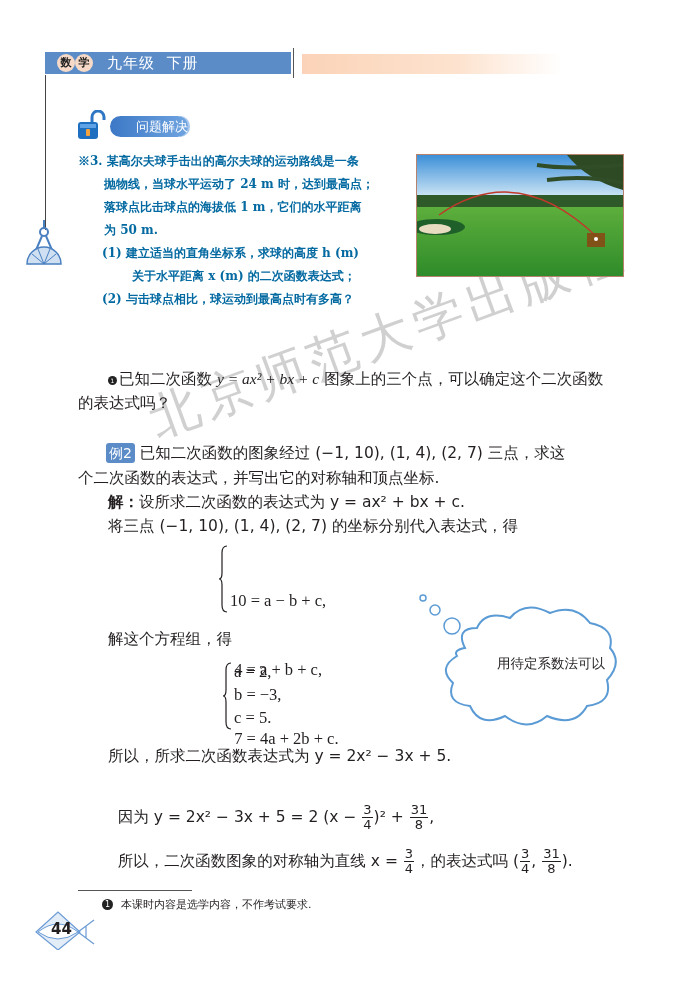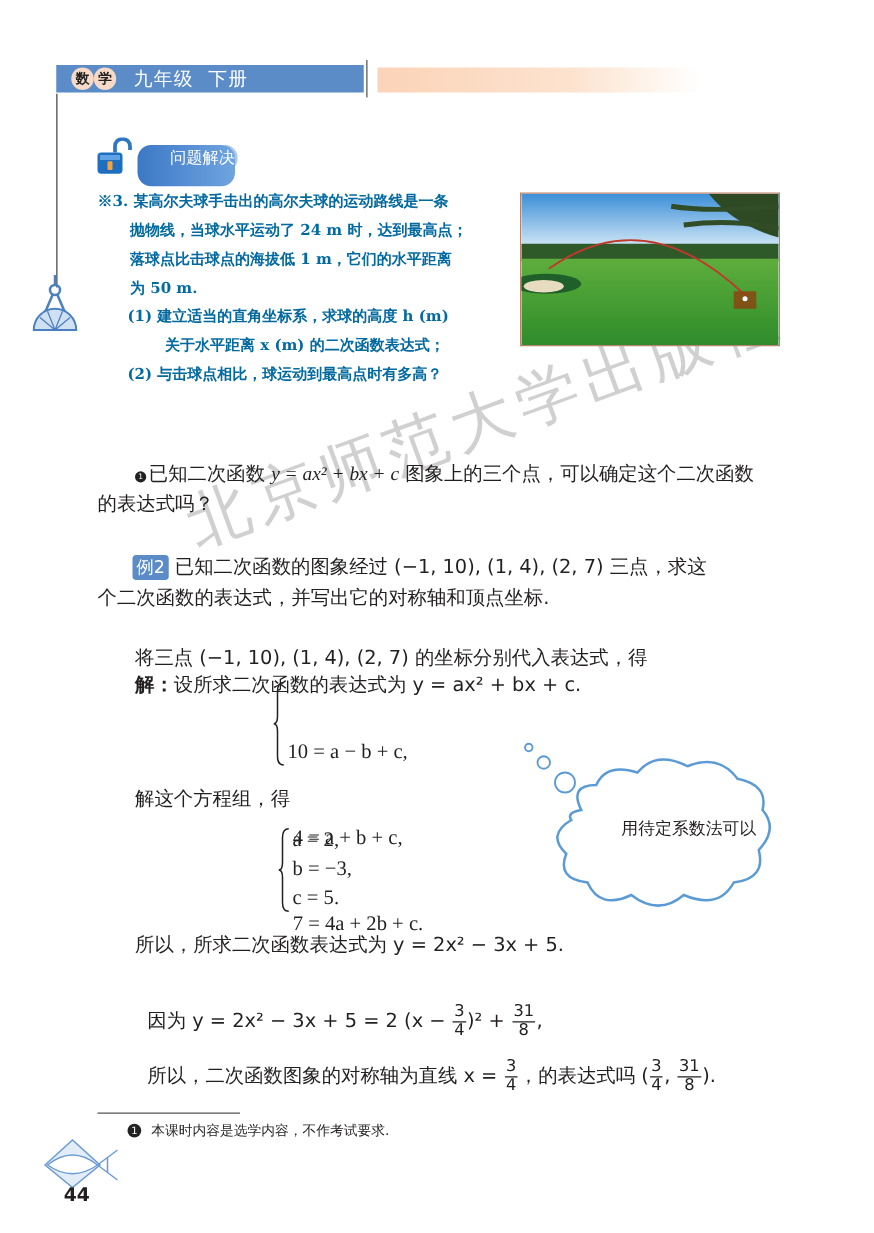--- a/index.html
+++ b/index.html
@@ -15,21 +15,21 @@
   .badge-circ { position: absolute; top: 0; width: 18px; height: 18px; border-radius: 50%;
                 background: #f6d9c6; font-size: 11px; font-weight: bold; color: #222;
                 line-height: 18px; text-align: center; font-family: "DejaVu Sans", sans-serif; }
   #header-title { left: 62px; top: 0; height: 22px; line-height: 22px; color: #fff; font-size: 15px; letter-spacing: 1px; }
   #header-divider { left: 293px; top: 48px; width: 1px; height: 30px; background: #555; }
   #header-gradient { left: 302px; top: 54px; width: 260px; height: 20px;
                      background: linear-gradient(to right, #fbd3b8 0%, #fde3cf 60%, rgba(255,255,255,0) 100%); }
   #margin-line { left: 45px; top: 75px; width: 1px; height: 155px; background: #444; }
 
   
-  #pill { left: 110px; top: 116px; width: 78px; height: 33px; border-radius: 11px;
+  #pill { left: 110px; top: 116px; width: 78px; height: 21px; border-radius: 11px;
           background: linear-gradient(to right, #3c78c6, #6fa4e0); color: #fff; font-size: 13px;
           line-height: 21px; padding-left: 10px; box-sizing: border-box; }
   #pill-tail { left: 180px; top: 116px; width: 10px; height: 21px; border-radius: 0 11px 11px 0; background: #a9c7ec; }
   #lock-icon { left: 76px; top: 110px; width: 30px; height: 30px; }
   .prob-text { font-size: 12px; line-height: 23px; font-weight: bold; font-family: "DejaVu Serif", serif; color: #0369a1; }
   #golf-photo { left: 416px; top: 154px; width: 206px; height: 121px; border: 1px solid #b9826d; overflow: hidden; }
   #compass-icon { left: 24px; top: 220px; width: 40px; height: 48px; }
 
   .body-text { font-size: 15.5px; line-height: 24px; font-family: "DejaVu Sans", sans-serif; color: #231f20; }
   #example-tag { display: inline-block; background: #5b8cc8; color: #fff; font-size: 14px; padding: 0 3px; border-radius: 3px; line-height: 20px; }
@@ -43,21 +43,21 @@
 
   .frac { display: inline-block; vertical-align: middle; text-align: center; font-size: 13px; line-height: 14px; margin: 0 1px; }
   .frac span { display: block; }
   .frac .num { border-bottom: 1px solid #231f20; padding: 0 1px; }
 
   #footnote-rule { left: 78px; top: 890px; width: 114px; height: 1px; background: #555; }
   #footnote { left: 102px; top: 897px; font-size: 11px; font-family: "DejaVu Sans", sans-serif; }
   .fn-dot { display:inline-block; width: 11px; height: 11px; border-radius: 50%; background: #222; color: #fff;
             font-size: 8px; line-height: 11px; text-align: center; margin-right: 8px; vertical-align: 1px; }
   #page-number-fish { left: 34px; top: 910px; width: 62px; height: 40px; }
-  #page-number { left: 51px; top: 920px; font-size: 15px; font-weight: bold; font-family: "DejaVu Sans", sans-serif; margin-top: 27px; }
+  #page-number { left: 51px; top: 920px; font-size: 15px; font-weight: bold; font-family: "DejaVu Sans", sans-serif; }
 </style>
 </head>
 <body>
 
 <div id="header-bar" class="abs">
   <div id="header-badge" class="abs">
     <span class="badge-circ" style="left:0">数</span>
     <span class="badge-circ" style="left:18px">学</span>
   </div>
   <div id="header-title" class="abs sans" style="white-space:pre">九年级  下册</div>
@@ -123,21 +123,21 @@
 <div class="abs body-text" style="left:108px; top:367px; width:520px;">
   <span class="fn-dot" style="margin-right:2px; width:9px; height:9px; font-size:6px; line-height:9px">1</span><span>已知二次函数 </span><i class="v">y = ax² + bx + c</i><span> 图象上的三个点，可以确定这个二次函数</span>
 </div>
 <div class="abs body-text" style="left:78px; top:391px;">的表达式吗？</div>
 
 <div class="abs body-text" style="left:106px; top:441px; width:520px; white-space:nowrap">
   <span id="example-tag">例2</span>
   <span>已知二次函数的图象经过 (−1, 10), (1, 4), (2, 7) 三点，求这</span>
 </div>
 <div class="abs body-text" style="left:78px; top:466px;">个二次函数的表达式，并写出它的对称轴和顶点坐标.</div>
-<div class="abs body-text" style="left:108px; top:490px;margin-top:46px;">
+<div class="abs body-text" style="left:108px; top:490px;">
   <b>解：</b><span>设所求二次函数的表达式为 y = ax² + bx + c.</span>
 </div>
 <div class="abs body-text" style="left:108px; top:514px;">将三点 (−1, 10), (1, 4), (2, 7) 的坐标分别代入表达式，得</div>
 
 <div class="abs brace-sys" style="left:218px; top:543px;">
   <svg class="brace" style="left:0; top:2px" width="10" height="68" viewBox="0 0 10 68">
     <path d="M9 1 Q4 1 4 8 L4 28 Q4 34 1 34 Q4 34 4 40 L4 60 Q4 67 9 67" stroke="#231f20" stroke-width="1.2" fill="none"></path>
   </svg>
   <div style="padding-left:12px; white-space:pre">
     <div>10 = a − b + c,</div>

